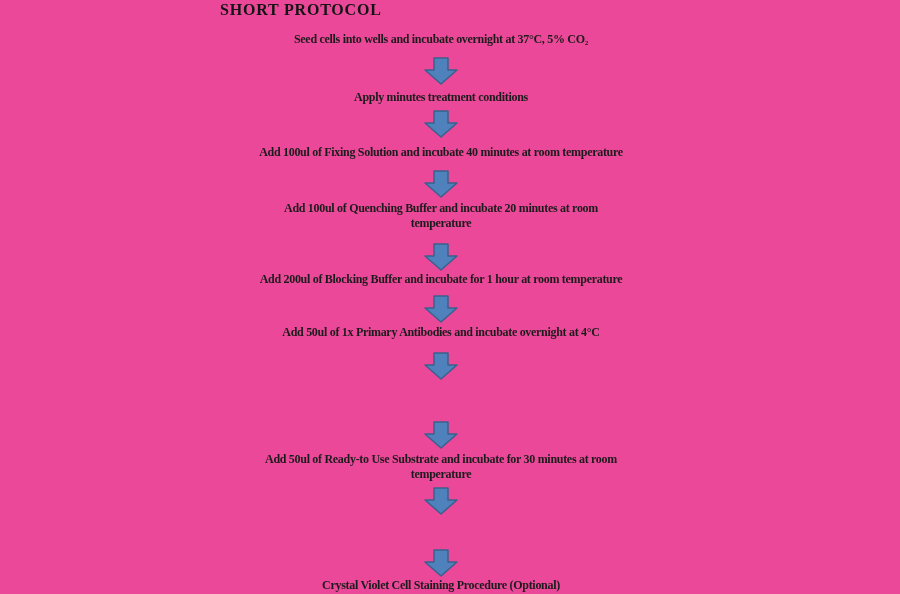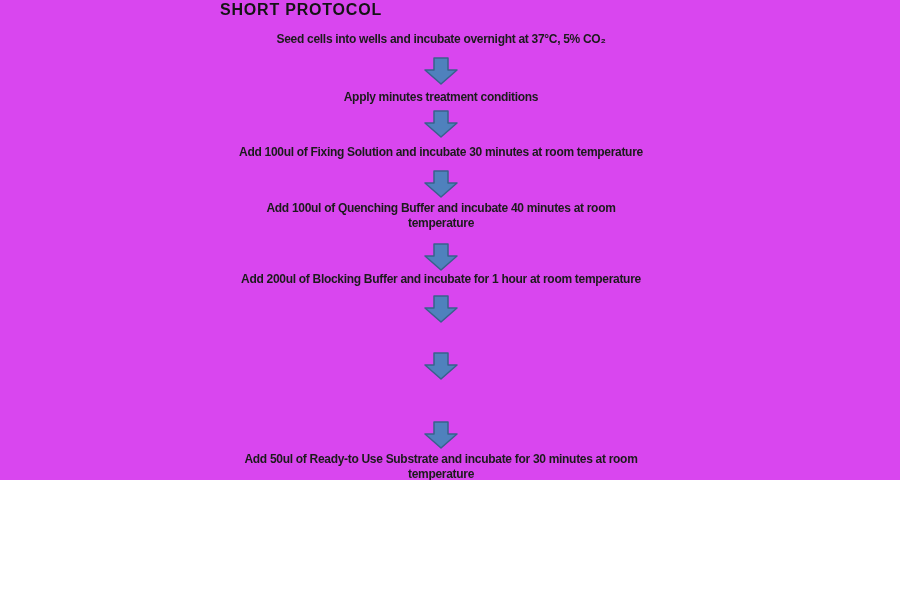--- a/index.html
+++ b/index.html
@@ -3,23 +3,23 @@
 <meta charset="utf-8">
 <style>
   html, body {
     margin: 0;
     padding: 0;
     background: #ffffff;
   }
   .canvas {
     position: relative;
     width: 900px;
-    height: 480px;
-    background: #d946ef;
-    font-family: Liberation Sans, sans-serif;
+    height: 594px;
+    background: #ec4899;
+    font-family: Liberation Serif, serif;
     overflow: hidden;
   }
   .title {
     position: absolute;
     left: 220px;
     top: 1px;
     margin: 0;
     font-size: 16px;
     font-weight: bold;
     letter-spacing: 0.8px;
@@ -65,45 +65,46 @@
   </div>
 
   <div class="step" style="top:90px">Apply minutes treatment conditions</div>
 
   <div class="arrow" style="top:110px">
     <svg viewBox="0 0 34 28">
         <polygon points="10,1 24,1 24,13 33,13 17,27 1,13 10,13" stroke-width="1.5" stroke-linejoin="round" fill="#4f81bd" stroke="#38618c"></polygon>
       </svg>
   </div>
 
-  <div class="step" style="top:145px">Add 100ul of Fixing Solution and incubate 30 minutes at room temperature</div>
+  <div class="step" style="top:145px">Add 100ul of Fixing Solution and incubate 40 minutes at room temperature</div>
 
   <div class="arrow" style="top:170px">
     <svg viewBox="0 0 34 28">
         <polygon points="10,1 24,1 24,13 33,13 17,27 1,13 10,13" stroke-width="1.5" stroke-linejoin="round" fill="#4f81bd" stroke="#38618c"></polygon>
       </svg>
   </div>
 
-  <div class="step" style="top:201px">Add 100ul of Quenching Buffer and incubate 40 minutes at room
+  <div class="step" style="top:201px">Add 100ul of Quenching Buffer and incubate 20 minutes at room
 temperature</div>
 
   <div class="arrow" style="top:243px">
     <svg viewBox="0 0 34 28">
         <polygon points="10,1 24,1 24,13 33,13 17,27 1,13 10,13" stroke-width="1.5" stroke-linejoin="round" fill="#4f81bd" stroke="#38618c"></polygon>
       </svg>
   </div>
 
   <div class="step" style="top:272px">Add 200ul of Blocking Buffer and incubate for 1 hour at room temperature</div>
 
   <div class="arrow" style="top:295px">
     <svg viewBox="0 0 34 28">
         <polygon points="10,1 24,1 24,13 33,13 17,27 1,13 10,13" stroke-width="1.5" stroke-linejoin="round" fill="#4f81bd" stroke="#38618c"></polygon>
       </svg>
   </div>
 
+  <div class="step" style="top:325px">Add 50ul of 1x Primary Antibodies and incubate overnight at 4°C</div>
 
   <div class="arrow" style="top:352px">
     <svg viewBox="0 0 34 28">
         <polygon points="10,1 24,1 24,13 33,13 17,27 1,13 10,13" stroke-width="1.5" stroke-linejoin="round" fill="#4f81bd" stroke="#38618c"></polygon>
       </svg>
   </div>
 
 
   <div class="arrow" style="top:421px">
     <svg viewBox="0 0 34 28">
@@ -120,14 +121,15 @@
       </svg>
   </div>
 
 
   <div class="arrow" style="top:549px">
     <svg viewBox="0 0 34 28">
         <polygon points="10,1 24,1 24,13 33,13 17,27 1,13 10,13" stroke-width="1.5" stroke-linejoin="round" fill="#4f81bd" stroke="#38618c"></polygon>
       </svg>
   </div>
 
+  <div class="step" style="top:578px">Crystal Violet Cell Staining Procedure (Optional)</div>
 
 </div>
 
 </body></html>

